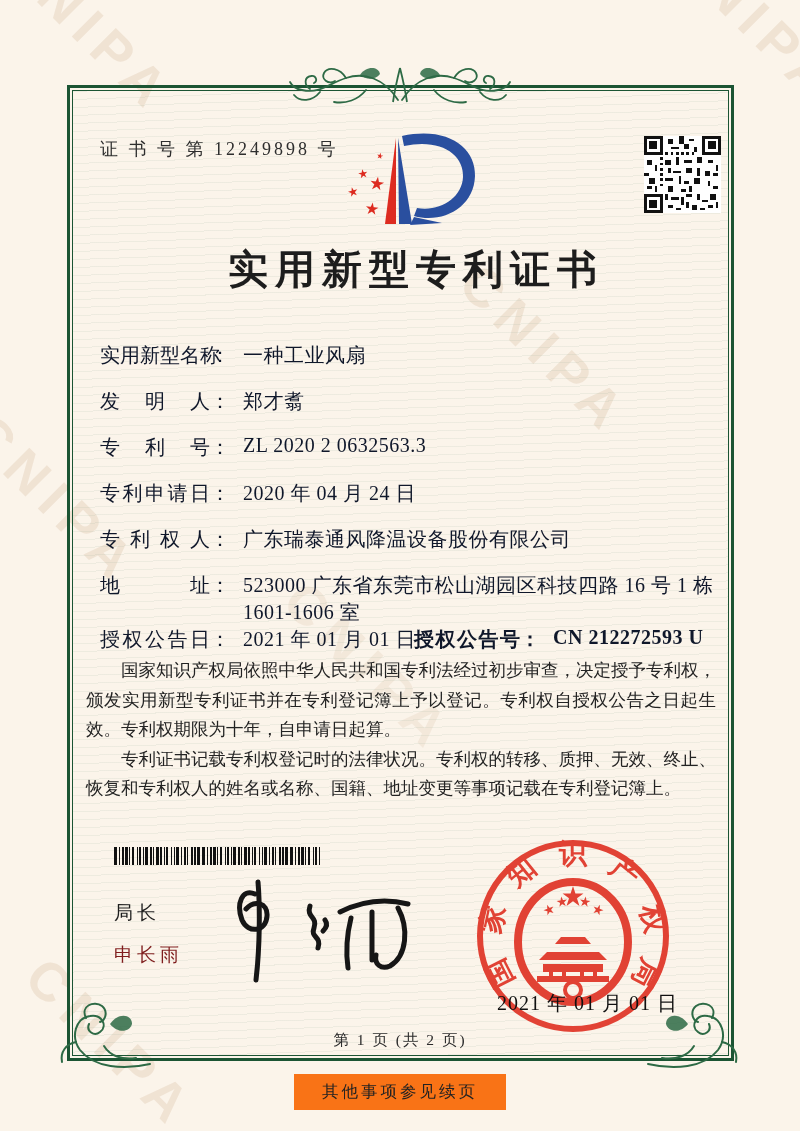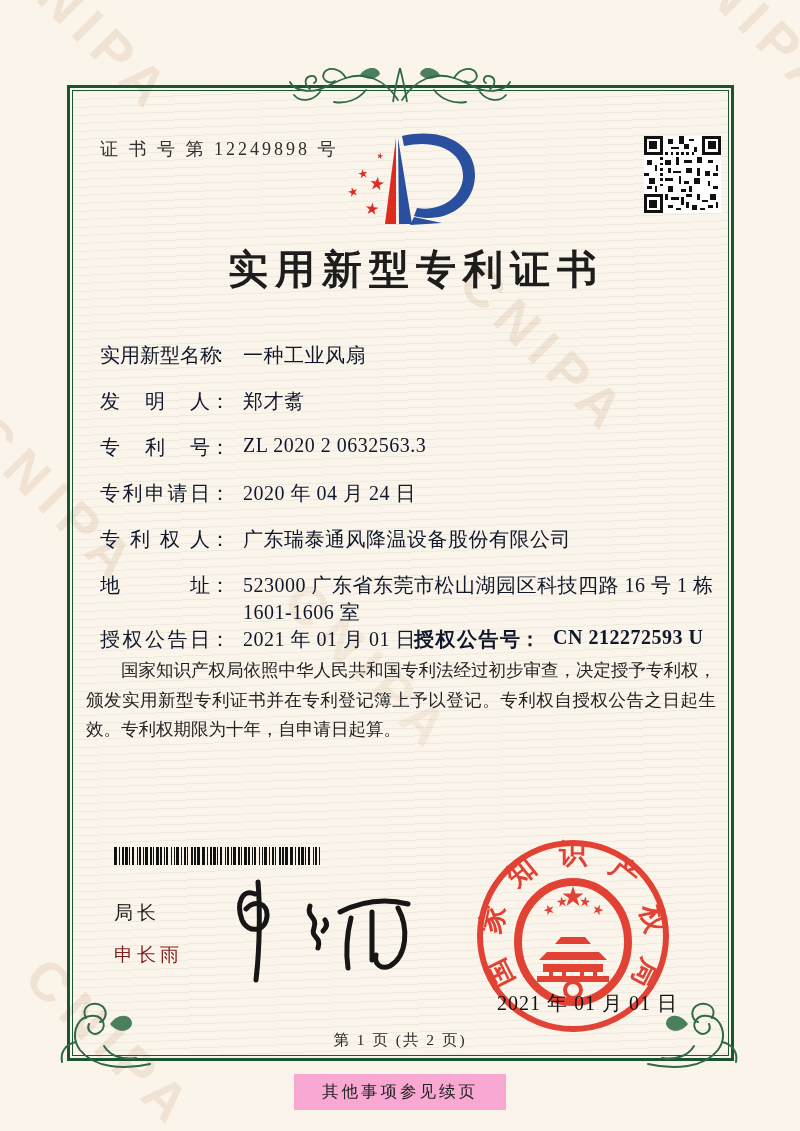--- a/index.html
+++ b/index.html
@@ -61,21 +61,21 @@
   .seal-date{
     position:absolute;left:497px;top:990px;font-size:20px;color:#101010;
     letter-spacing:1px;white-space:nowrap;
   }
   .page-info{
     position:absolute;left:0;top:1030px;width:100%;text-align:center;
     font-size:15.5px;letter-spacing:2px;color:#2b2b2b;
   }
   .cont-note{
     position:absolute;left:50%;top:1074px;transform:translateX(-50%);
-    background:#f9a8d4;padding:7px 28px;font-size:16.5px;letter-spacing:3px;color:#222;
+    background:#f97316;padding:7px 28px;font-size:16.5px;letter-spacing:3px;color:#222;
     white-space:nowrap;
   }
   .ornament{position:absolute;pointer-events:none;}
 </style>
 </head>
 <body>
 
 <div class="page">
 
   <span class="watermark" style="left:-18px;top:-4px;">CNIPA</span>
@@ -251,20 +251,21 @@
     <span class="flabel">授权公告日</span><span class="fcolon">：</span>
     <span class="fvalue">2021 年 01 月 01 日</span>
   </div>
   <div class="frow frow2" style="top:626px;">
     <span class="flabel">授权公告号</span><span class="fcolon">：</span>
     <span class="fvalue">CN 212272593 U</span>
   </div>
 
   <div class="bodytext">
     <p>国家知识产权局依照中华人民共和国专利法经过初步审查，决定授予专利权，颁发实用新型专利证书并在专利登记簿上予以登记。专利权自授权公告之日起生效。专利权期限为十年，自申请日起算。</p>
+    <p>专利证书记载专利权登记时的法律状况。专利权的转移、质押、无效、终止、恢复和专利权人的姓名或名称、国籍、地址变更等事项记载在专利登记簿上。</p>
   </div>
 
   <svg class="barcode" viewBox="0 0 206 18" shape-rendering="crispEdges">
     <line x1="0" y1="9" x2="206" y2="9" stroke="#111" stroke-width="18" stroke-dasharray="3 2 1 2 2 1 3 1 1 2 2 3 1 1 2 2 1 1 3 2 2 1 1 2 3 1 2 2 1 1 2 3 1 2 1 1 3 2 1 2 2 1 1 3 2 1 2 1 3 2"></line>
   </svg>
 
   <div class="sig-title">局长</div>
   <div class="sig-name">申长雨</div>
   <svg class="signature" viewBox="0 0 205 112">
     <g stroke="#161616" stroke-width="5" fill="none" stroke-linecap="round" stroke-linejoin="round">

